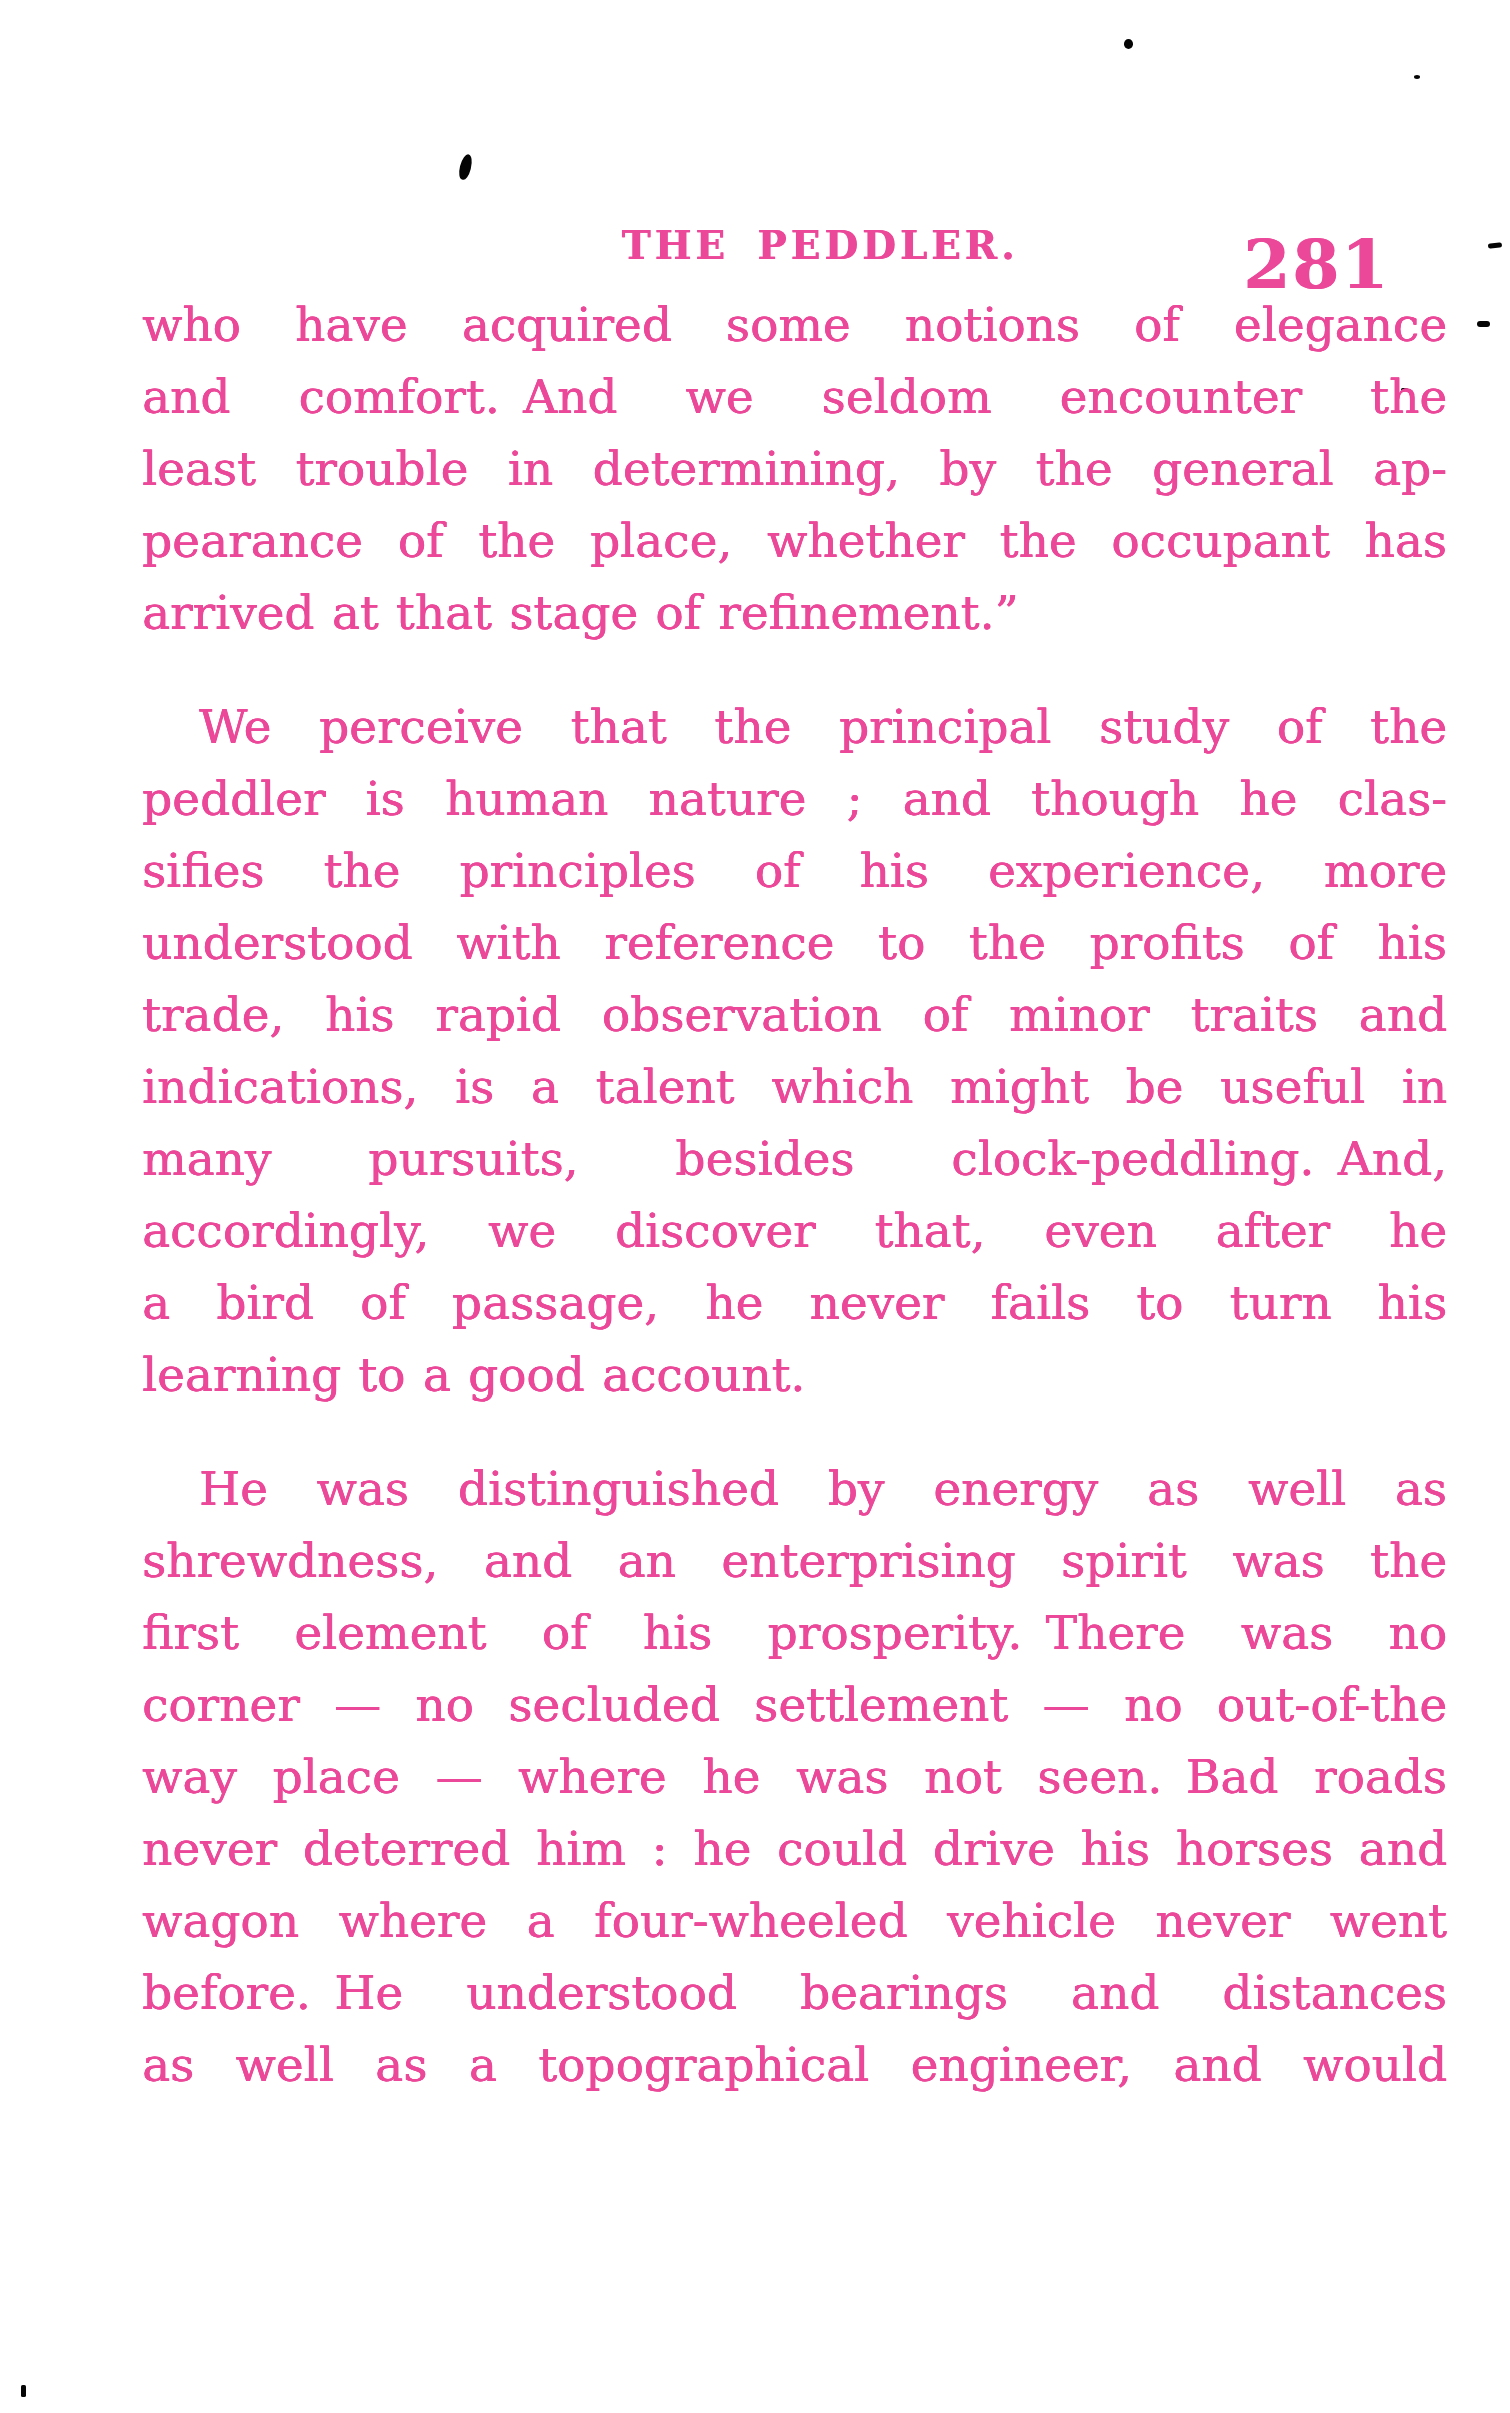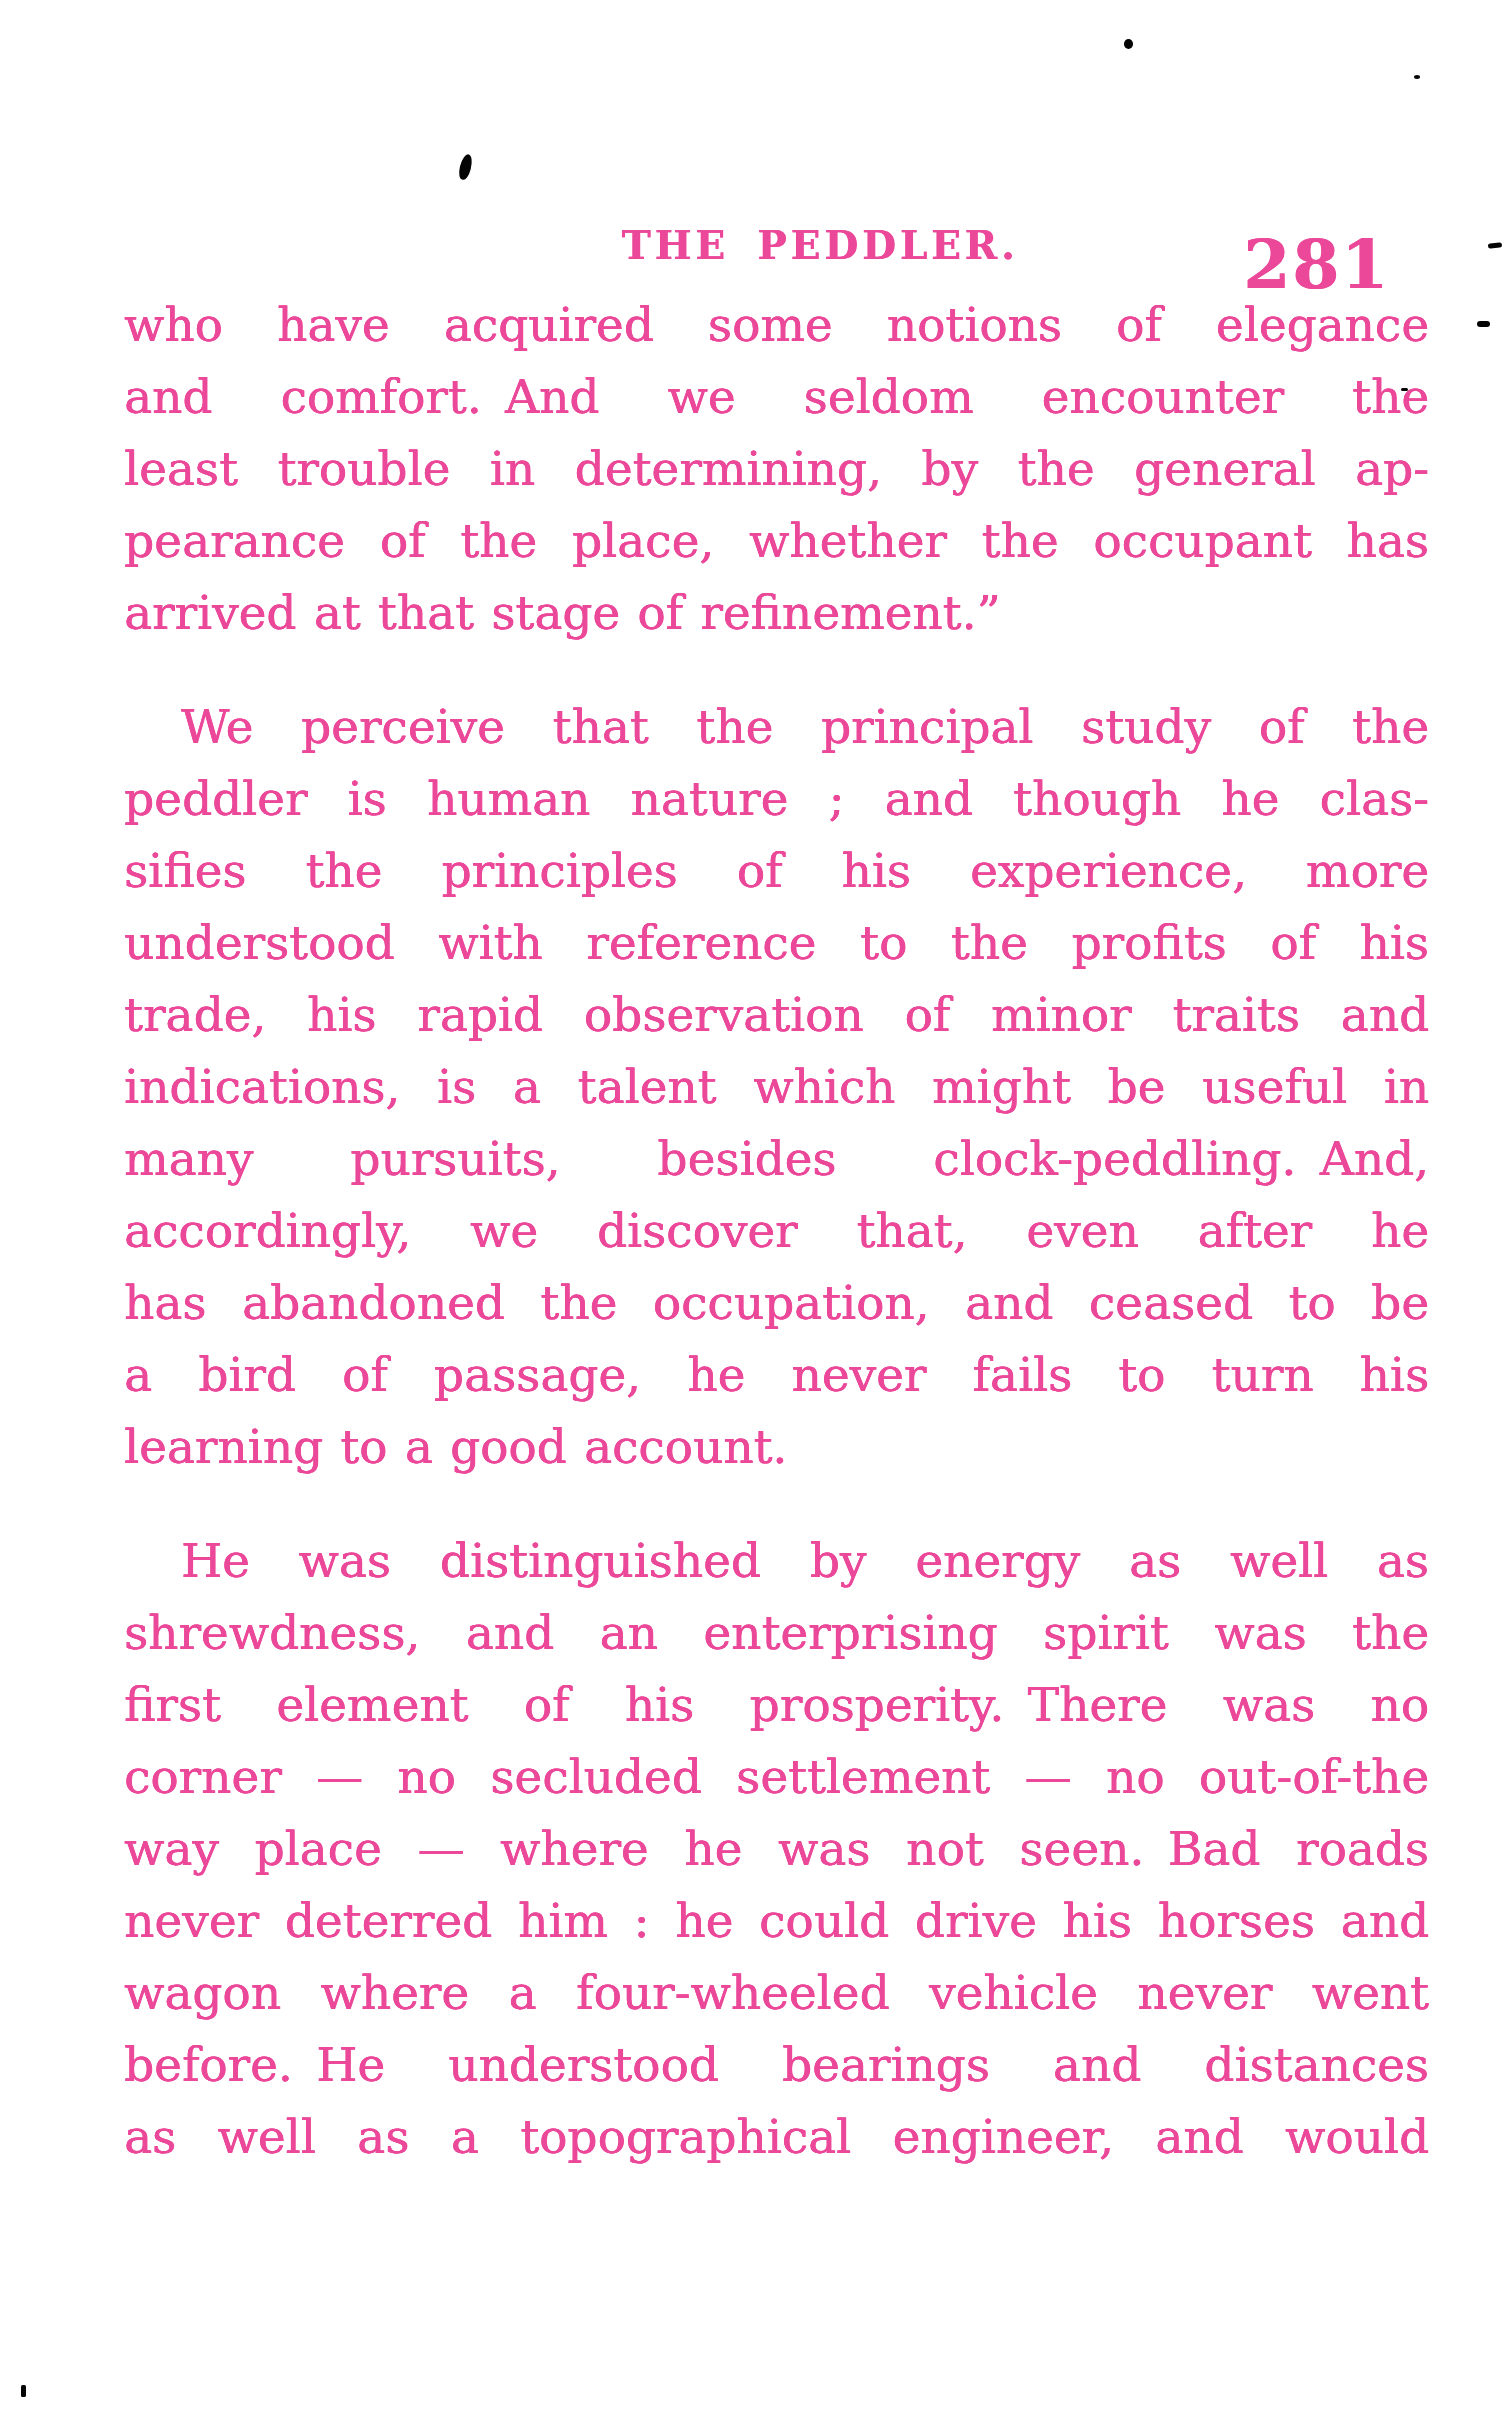--- a/index.html
+++ b/index.html
@@ -35,21 +35,21 @@
     left: 1243px;
     font-size: 68px;
     font-weight: bold;
     letter-spacing: 1.6px;
     text-shadow: 0.6px 0 0 currentColor;
   }
   
   .page-body {
     position: absolute;
     top: 289px;
-    left: 124px;
+    left: 142px;
     width: 1305px;
   }
   .para { margin: 0; }
   .para + .para { margin-top: 42px; }
   .line {
     display: block;
     height: 72px;
     line-height: 72px;
     font-size: 47px;
     word-spacing: 2.3px;
@@ -102,21 +102,20 @@
       </div>
       <div class="para indent">
         <div class="line first">We perceive that the principal study of the</div>
         <div class="line">peddler is human nature ; and though he clas-</div>
         <div class="line">sifies the principles of his experience, more</div>
         <div class="line">understood with reference to the profits of his</div>
         <div class="line">trade, his rapid observation of minor traits and</div>
         <div class="line">indications, is a talent which might be useful in</div>
         <div class="line">many pursuits, besides clock-peddling. And,</div>
         <div class="line">accordingly, we discover that, even after he</div>
-        <div class="line">has abandoned the occupation, and ceased to be</div>
         <div class="line">a bird of passage, he never fails to turn his</div>
         <div class="line last">learning to a good account.</div>
       </div>
       <div class="para indent">
         <div class="line first">He was distinguished by energy as well as</div>
         <div class="line">shrewdness, and an enterprising spirit was the</div>
         <div class="line">first element of his prosperity. There was no</div>
         <div class="line">corner — no secluded settlement — no out-of-the</div>
         <div class="line">way place — where he was not seen. Bad roads</div>
         <div class="line">never deterred him : he could drive his horses and</div>

